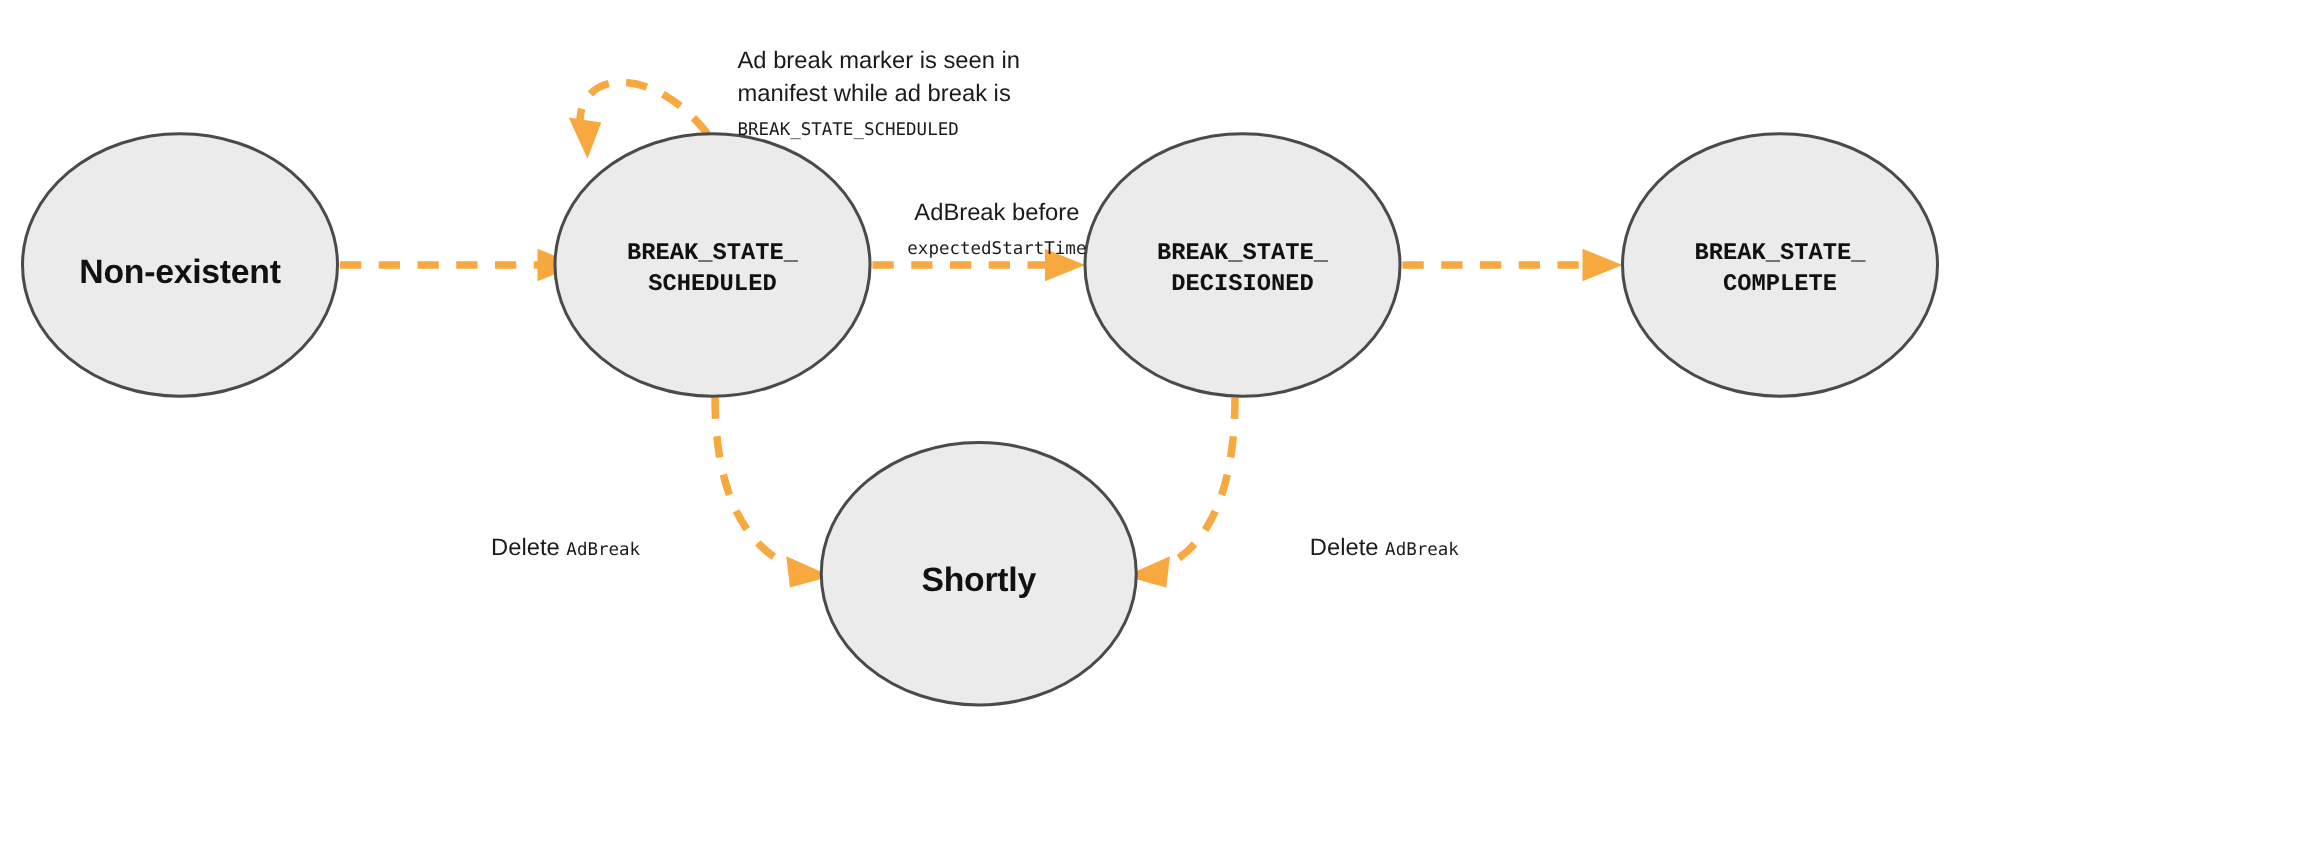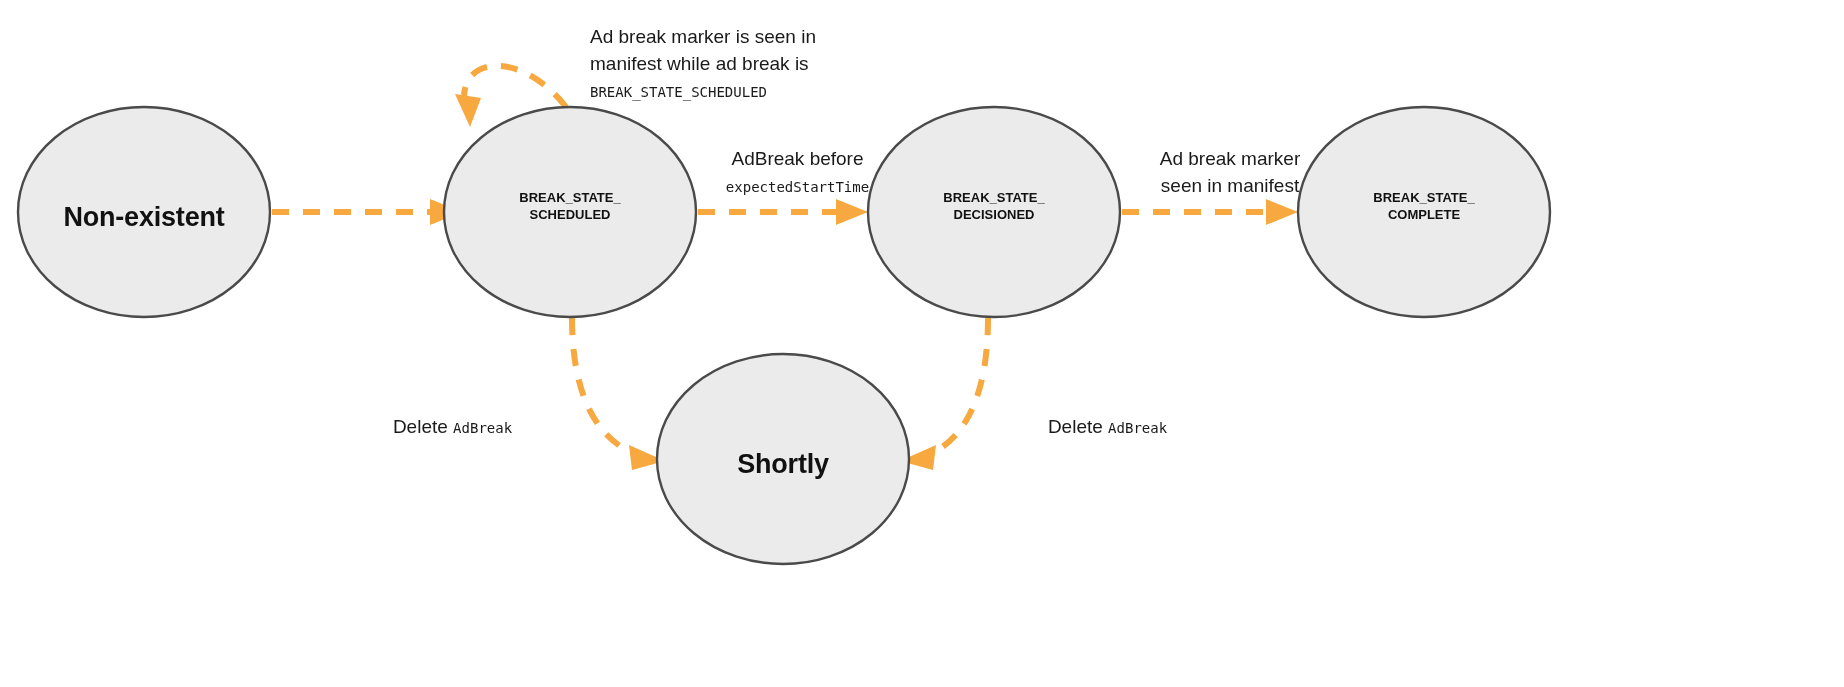--- a/index.html
+++ b/index.html
@@ -48,32 +48,33 @@
     line-height: 1.30;
     white-space: pre;
     pointer-events: none;
   }
   .node-label.sans {
     font-family: "Liberation Sans", sans-serif;
     font-size: 27px;
     letter-spacing: -0.2px;
   }
   .node-label.mono {
-    font-family: Liberation Sans, sans-serif;
-    font-size: 13px;
+    font-family: Liberation Mono, monospace;
+    font-size: 19px;
     letter-spacing: 0px;
   }
   .edge-label {
     position: absolute;
     color: #1a1a1a;
     line-height: 1.42;
     font-size: 19px;
     font-family: "Liberation Sans", sans-serif;
     white-space: pre;
     pointer-events: none;
+    margin-top: 12px;
   }
   .edge-label .mono {
     font-family: "DejaVu Sans Mono", monospace;
     font-size: 14px;
   }
   .edge-label.center { text-align: center; }
   .edge-label.left   { text-align: left; }
 </style>
 </head>
 <body>
@@ -130,20 +131,18 @@
   <div class="node-label sans" style="left:683px; top:447px; width:200px;">Shortly</div>
 
 
   <div class="edge-label left" style="left:590px; top:24px; width:330px;"><span>Ad break marker is seen in
 manifest while ad break is
 </span><span class="mono">BREAK_STATE_SCHEDULED</span></div>
 
   <div class="edge-label center" style="left:690px; top:146px; width:215px;"><span>AdBreak before
 </span><span class="mono">expectedStartTime</span></div>
 
-  <div class="edge-label center" style="left:1120px; top:146px; width:220px;">Ad break marker
-seen in manifest</div>
 
   <div class="edge-label center" style="left:345px; top:414px; width:215px;"><span>Delete </span><span class="mono">AdBreak</span></div>
 
   <div class="edge-label center" style="left:1000px; top:414px; width:215px;"><span>Delete </span><span class="mono">AdBreak</span></div>
 
 </div>
 
 </body></html>

